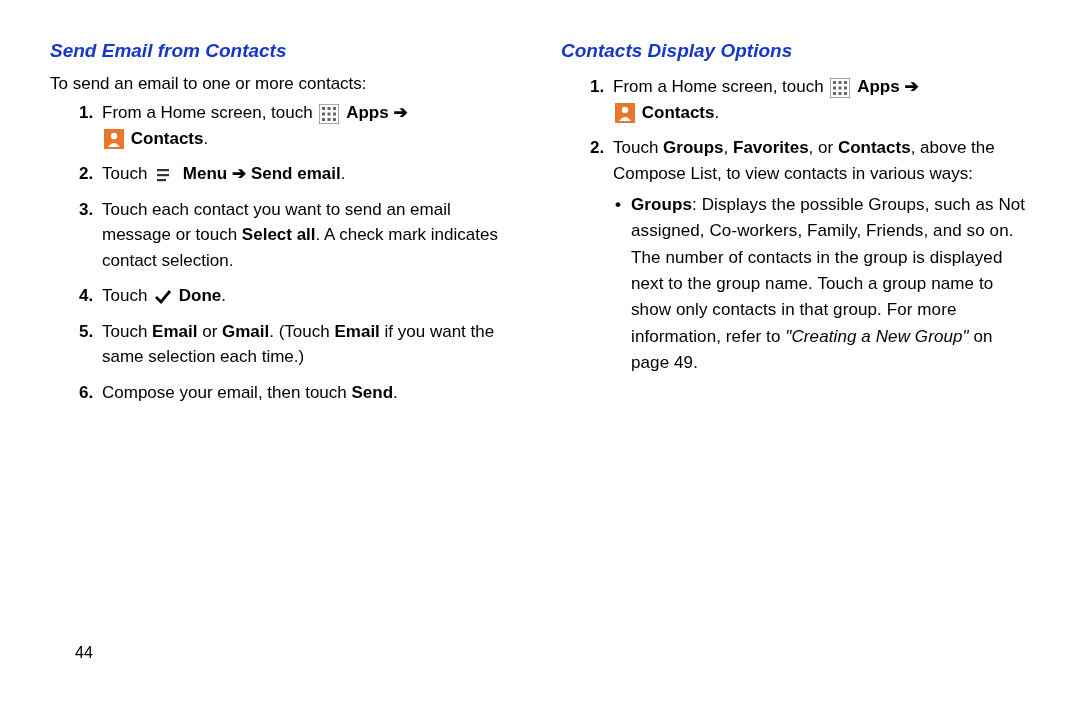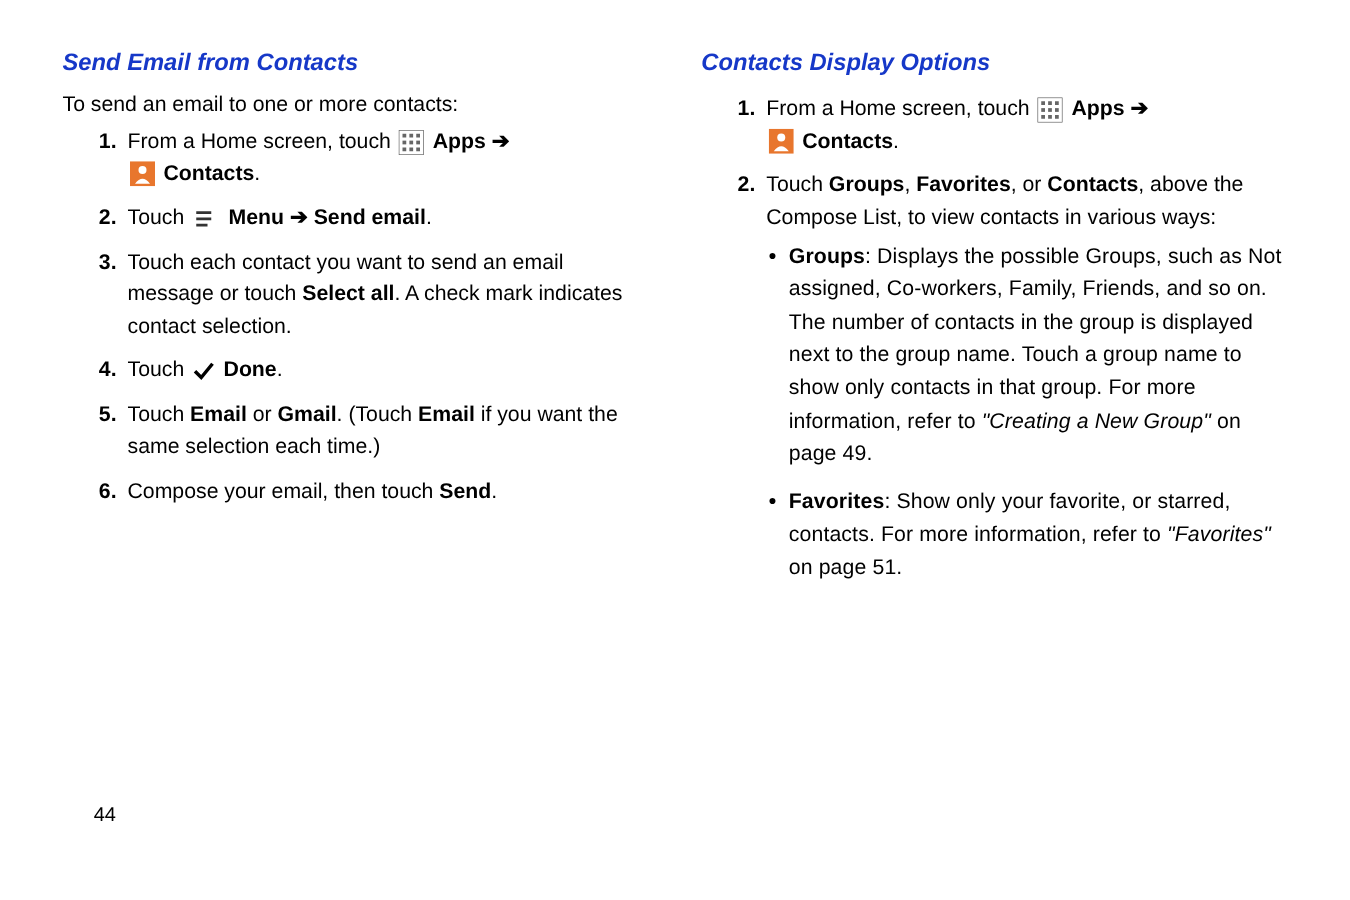--- a/index.html
+++ b/index.html
@@ -125,22 +125,19 @@
             </svg>
         </span>
         <b>Contacts</b><span>.</span>
       </li>
       <li>
         <span>Touch </span><b>Groups</b><span>, </span><b>Favorites</b><span>, or </span><b>Contacts</b><span>, above the Compose List, to view contacts in various ways:</span>
         <ul class="bullets cond">
           <li>
             <b>Groups</b><span>: Displays the possible Groups, such as Not assigned, Co-workers, Family, Friends, and so on. The number of contacts in the group is displayed next to the group name. Touch a group name to show only contacts in that group. For more information, refer to </span><span class="i">"Creating a New Group"</span><span> on page 49.</span>
           </li>
-          <li>
-            <b>Favorites</b><span>: Show only your favorite, or starred, contacts. For more information, refer to </span><span class="i">"Favorites"</span><span> on page 51.</span>
-          </li>
         </ul>
       </li>
     </ol>
   </div>
 </div>
 
 <div class="pagenum">44</div>
 
 </body></html>

